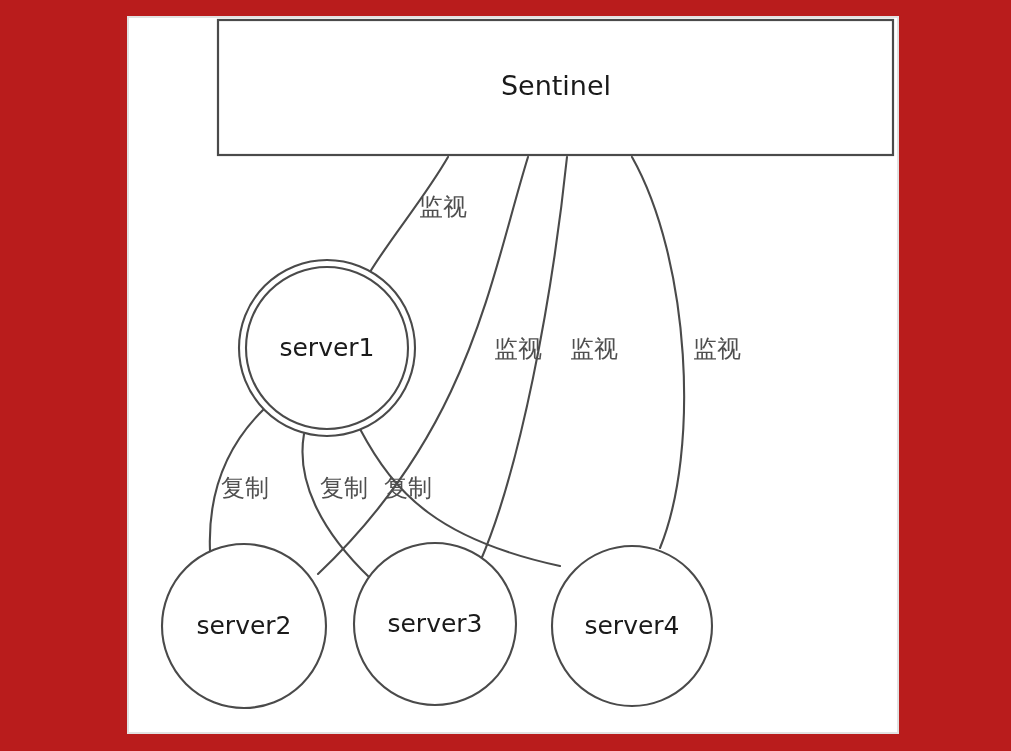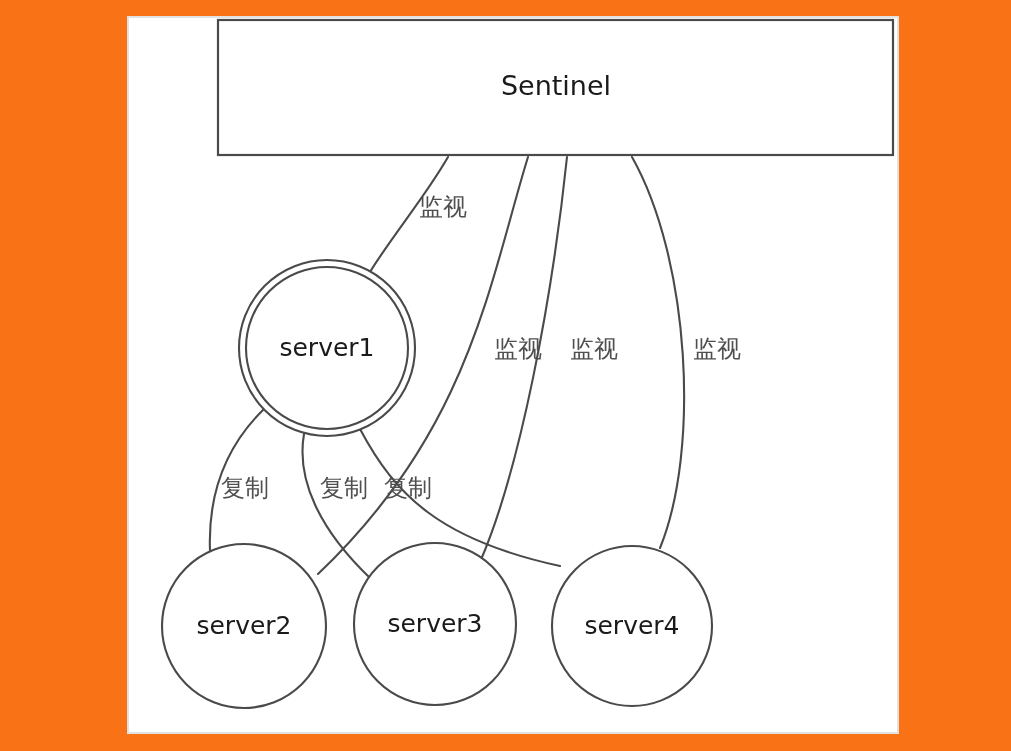--- a/index.html
+++ b/index.html
@@ -9,21 +9,21 @@
     background: #ffffff;
     width: 1011px;
     height: 751px;
     overflow: hidden;
     font-family: "DejaVu Sans", "Liberation Sans", sans-serif;
   }
   #stage {
     position: relative;
     width: 1011px;
     height: 751px;
-    background: #f97316;
+    background: #b91c1c;
   }
   #diagram-svg {
     position: absolute;
     left: 0;
     top: 0;
     width: 1011px;
     height: 751px;
     display: block;
   }
   .frame-rect {

